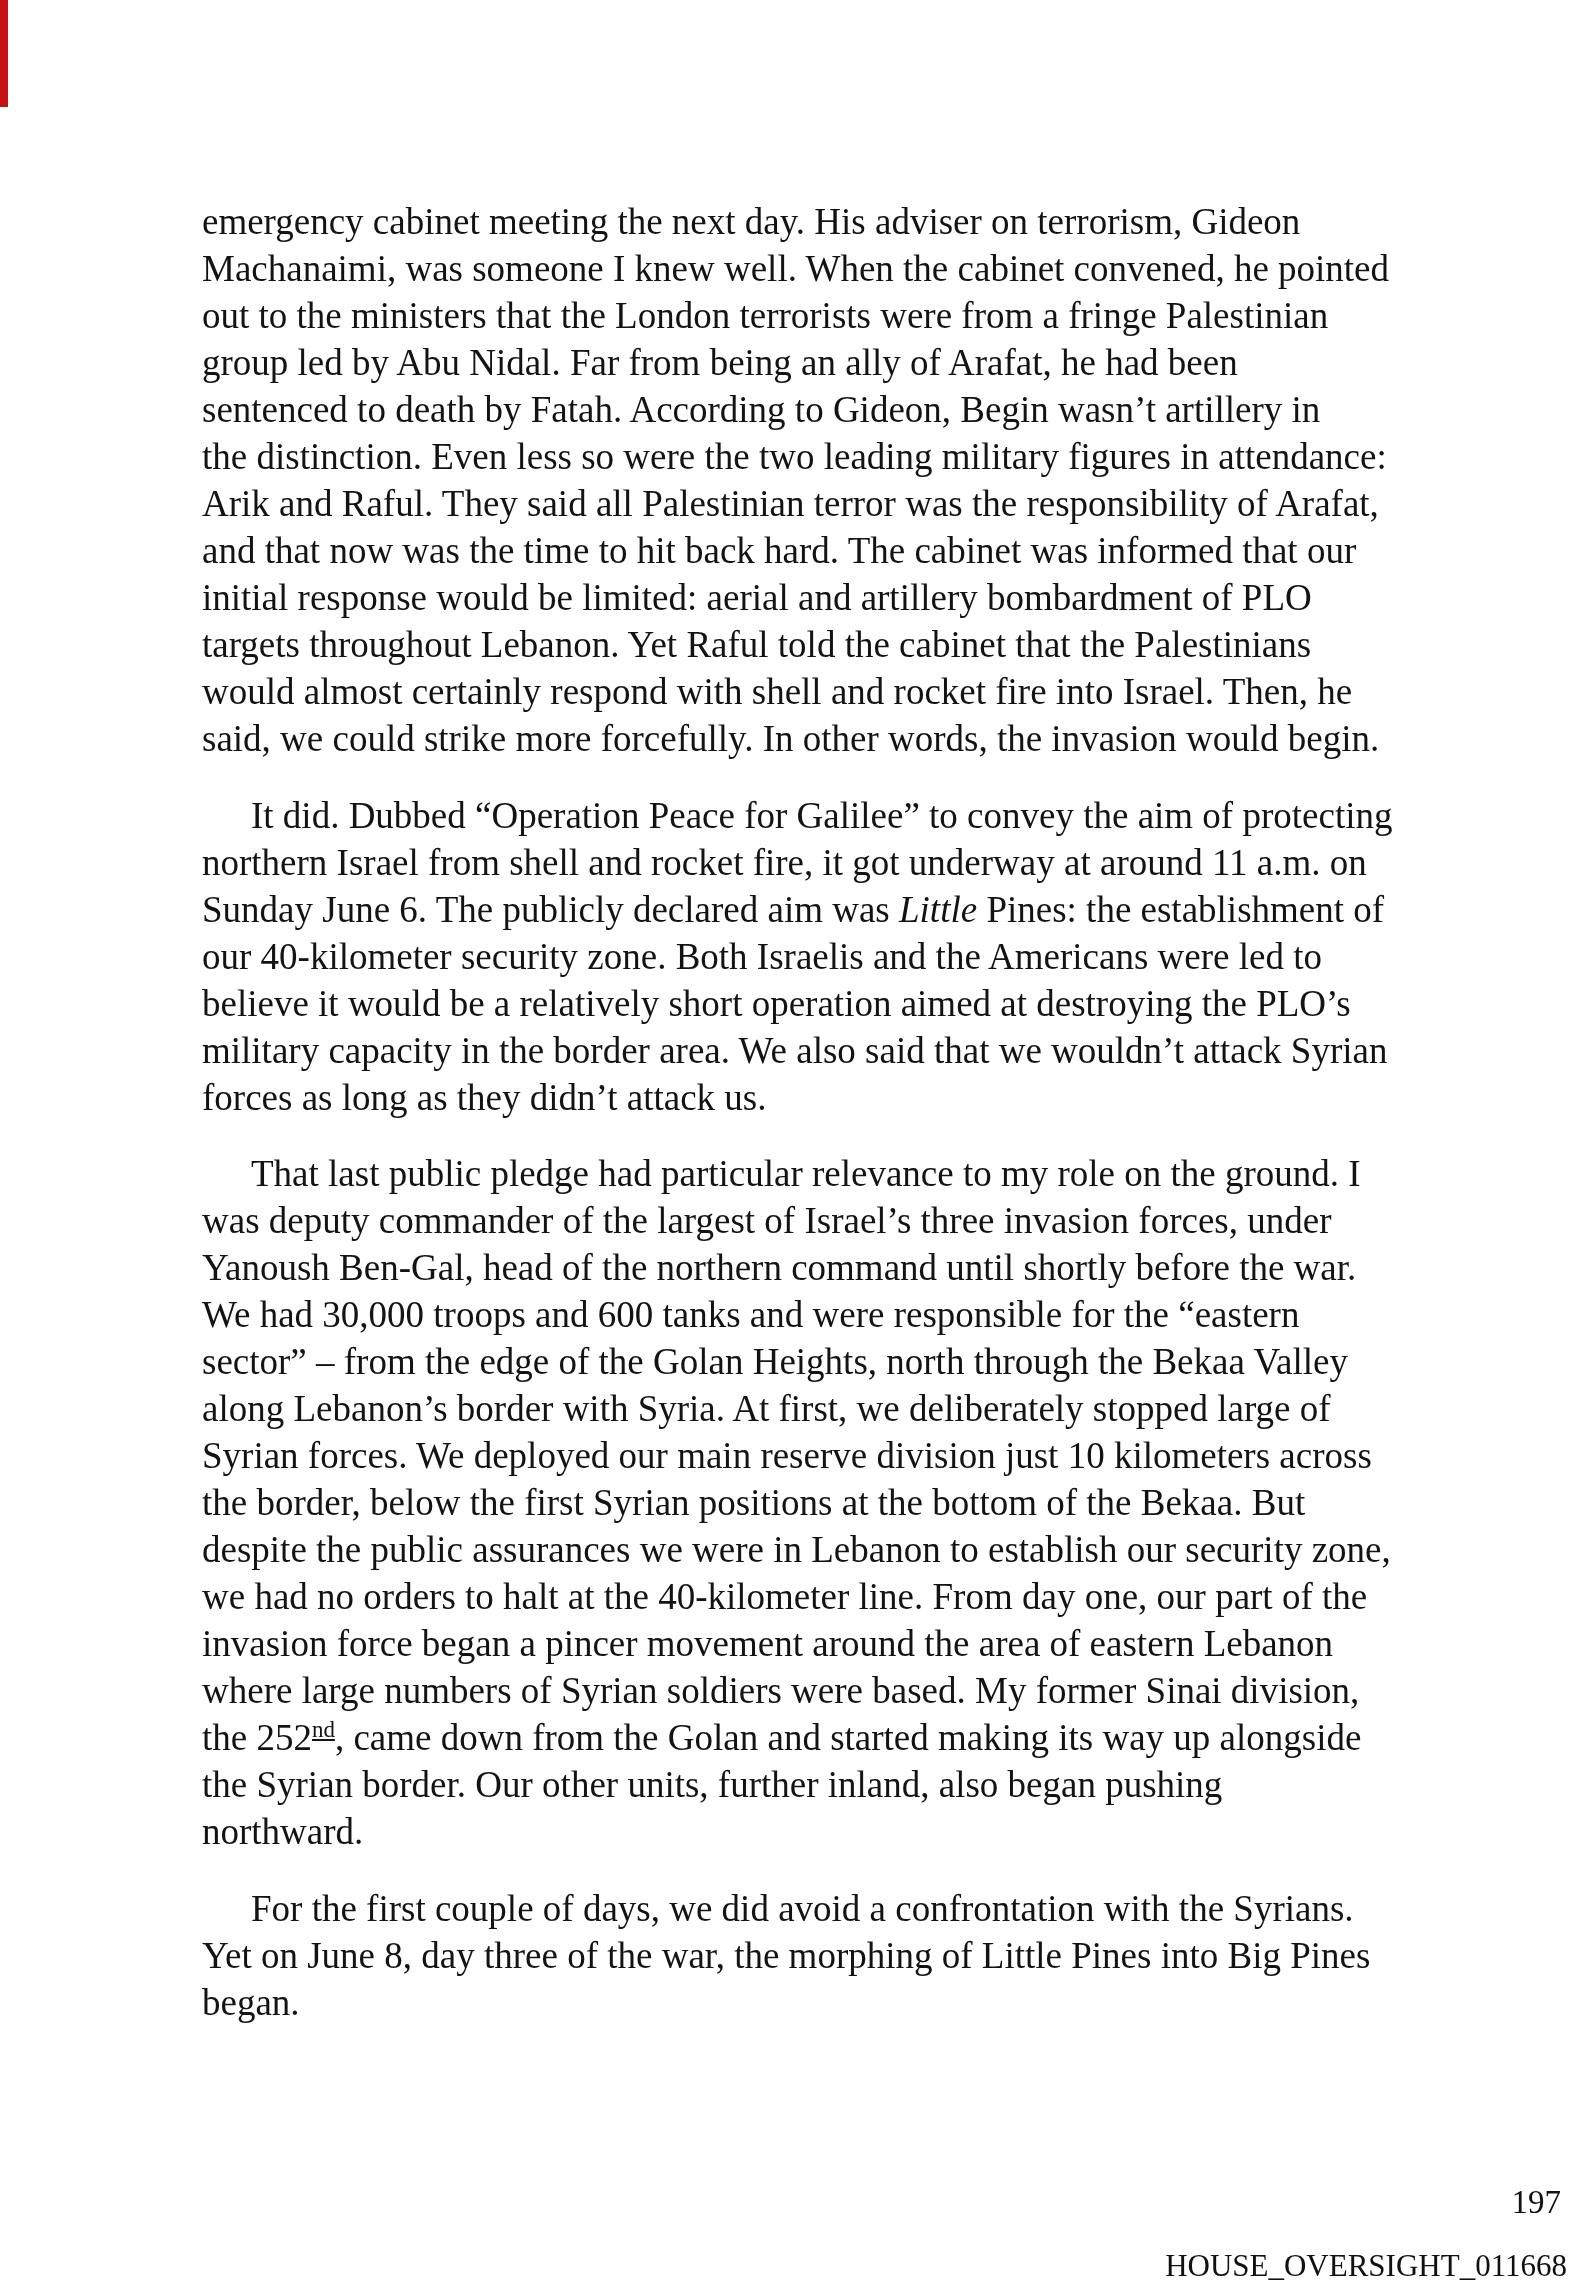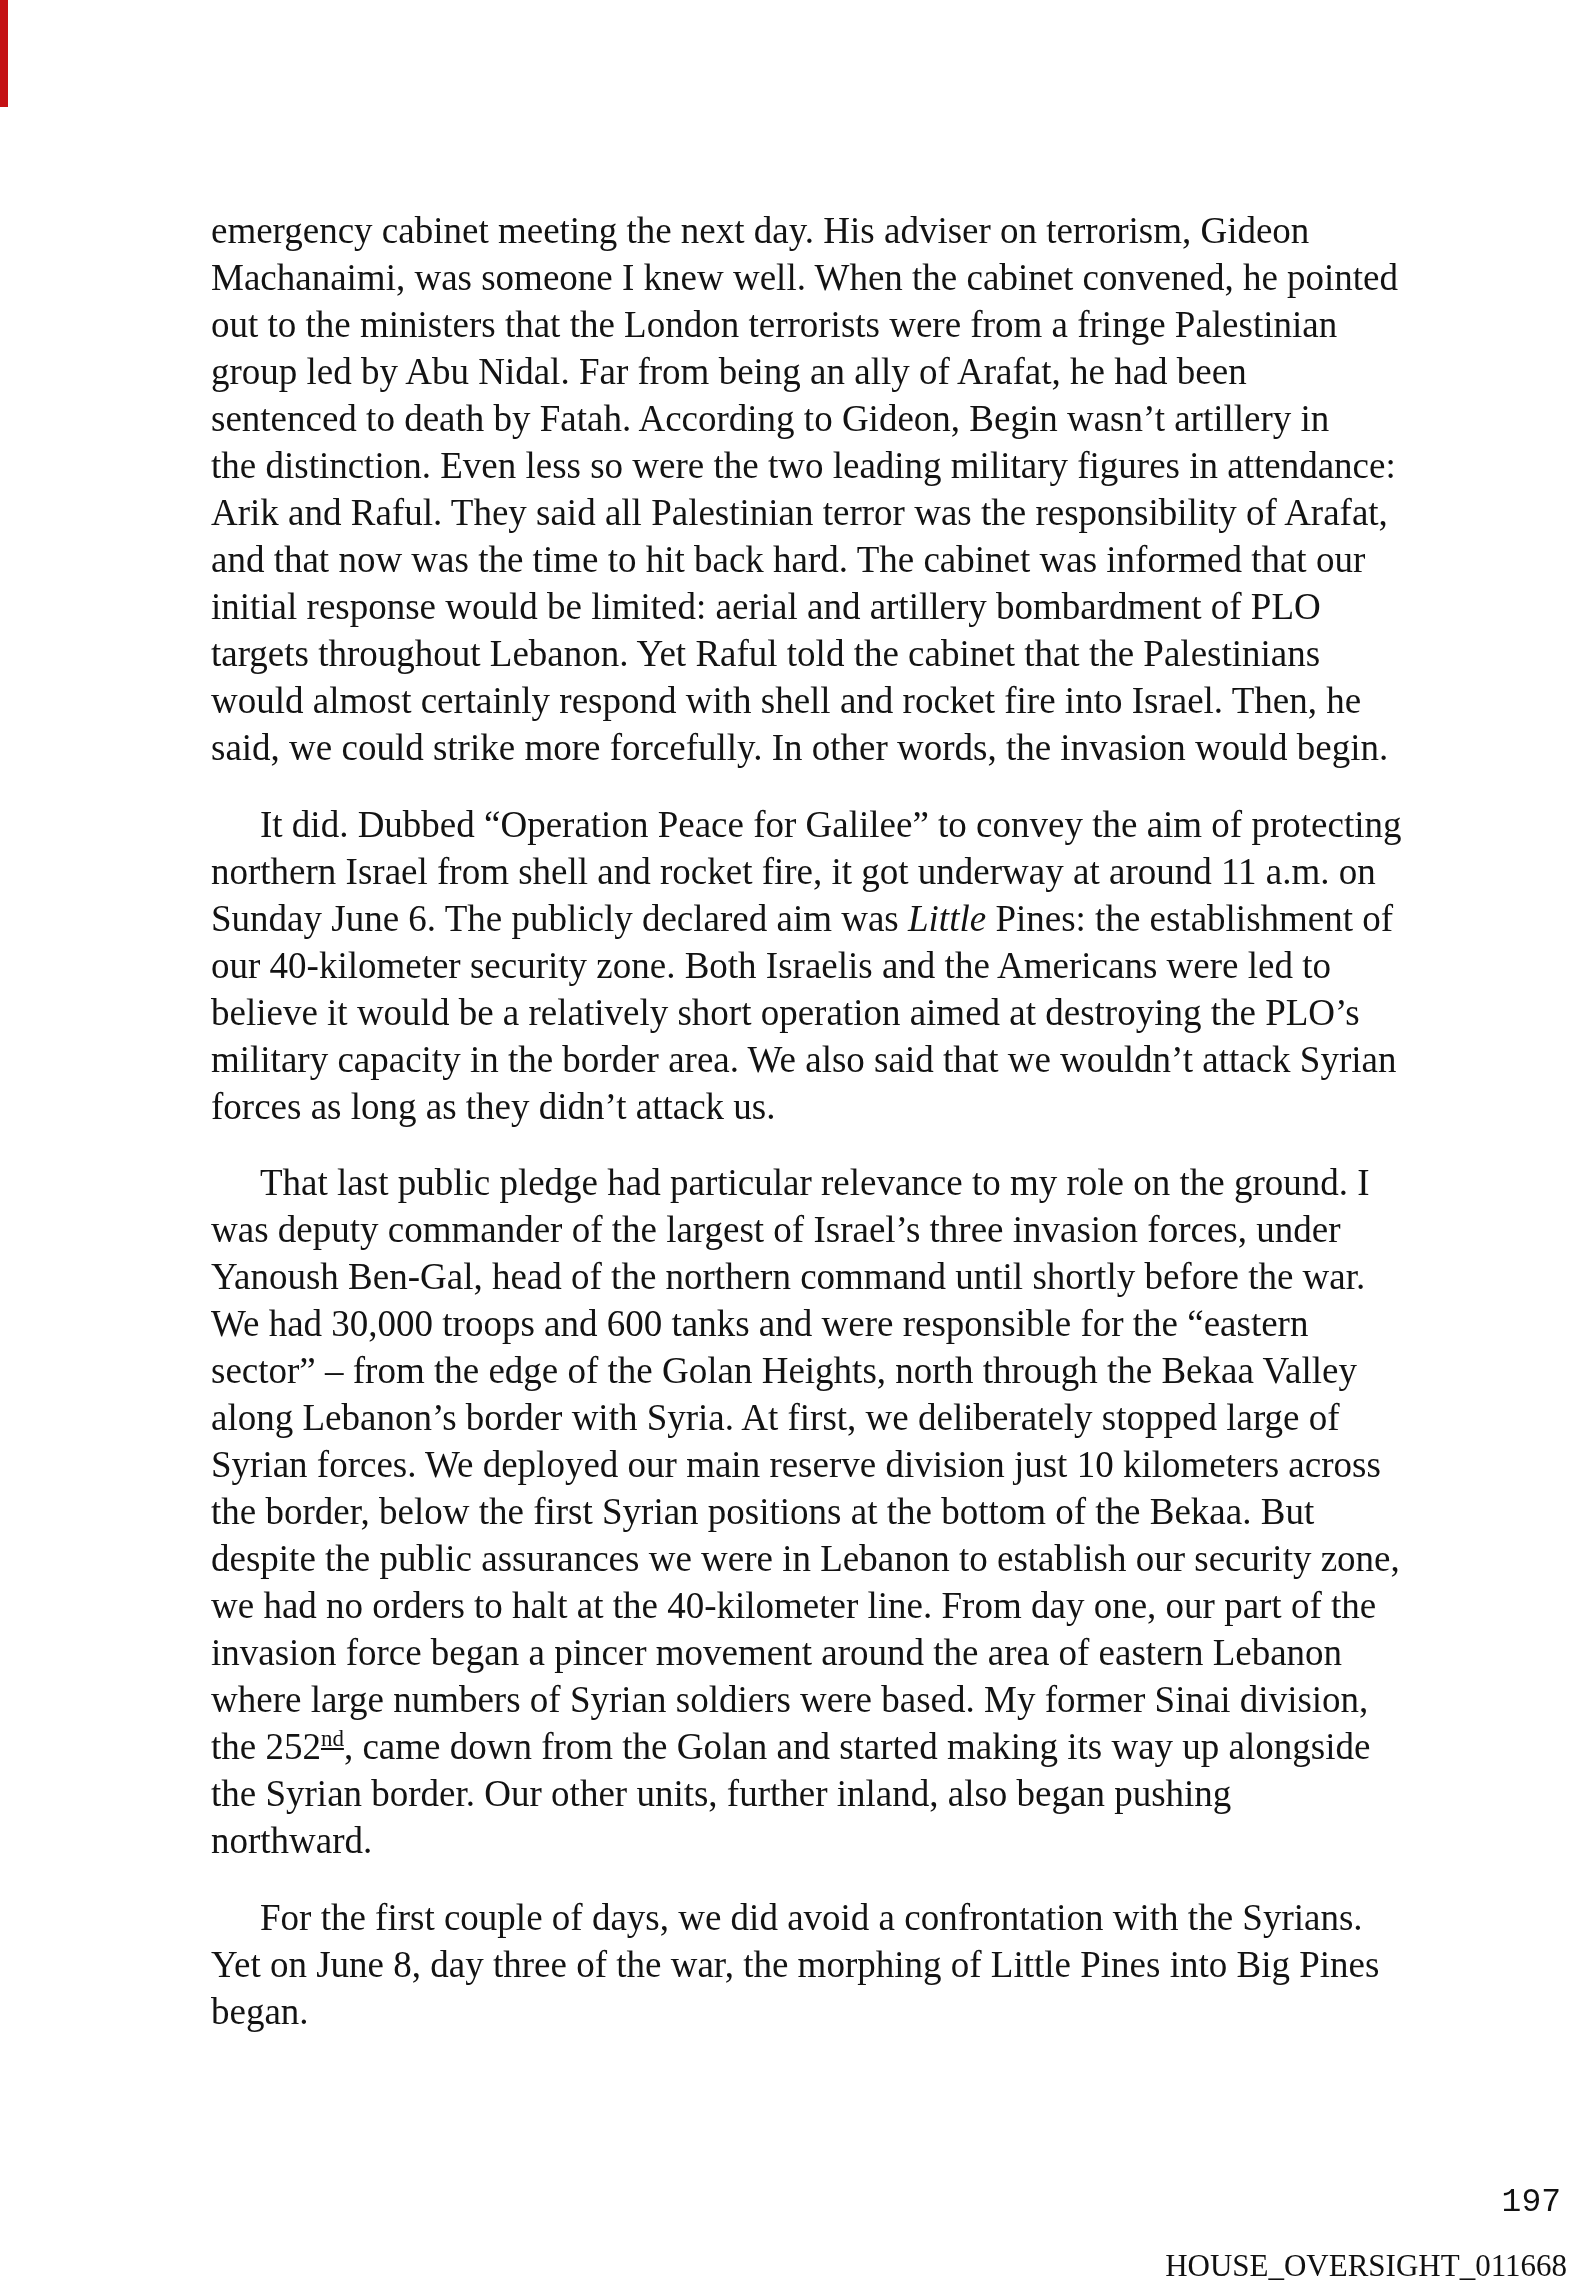--- a/index.html
+++ b/index.html
@@ -21,36 +21,36 @@
   }
   .body-text {
     position: absolute;
     left: 194px;
     top: 190px;
     width: 1290px;
     font-size: 37px;
     line-height: 47px;
     letter-spacing: 0px;
   }
-  .para { margin: 17px; }
+  .para { margin: 8px; }
   .para + .para { margin-top: 29.5px; }
   .para.indent .line:first-child { padding-left: 49px; }
   .line { display: block; white-space: nowrap; }
   .line i { }
   .line sup {
     font-size: 0.62em;
     line-height: 0;
     vertical-align: super;
     text-decoration: underline;
   }
   .page-number {
     position: absolute;
     top: 2186px;
     right: 30px;
-    font-family: Liberation Mono, monospace;
+    font-family: Liberation Serif, serif;
     font-size: 33px;
     line-height: 1;
     color: #111111;
   }
   .bates-stamp {
     position: absolute;
     top: 2250px;
     right: 24px;
     font-family: Liberation Serif, serif;
     font-size: 31px;

